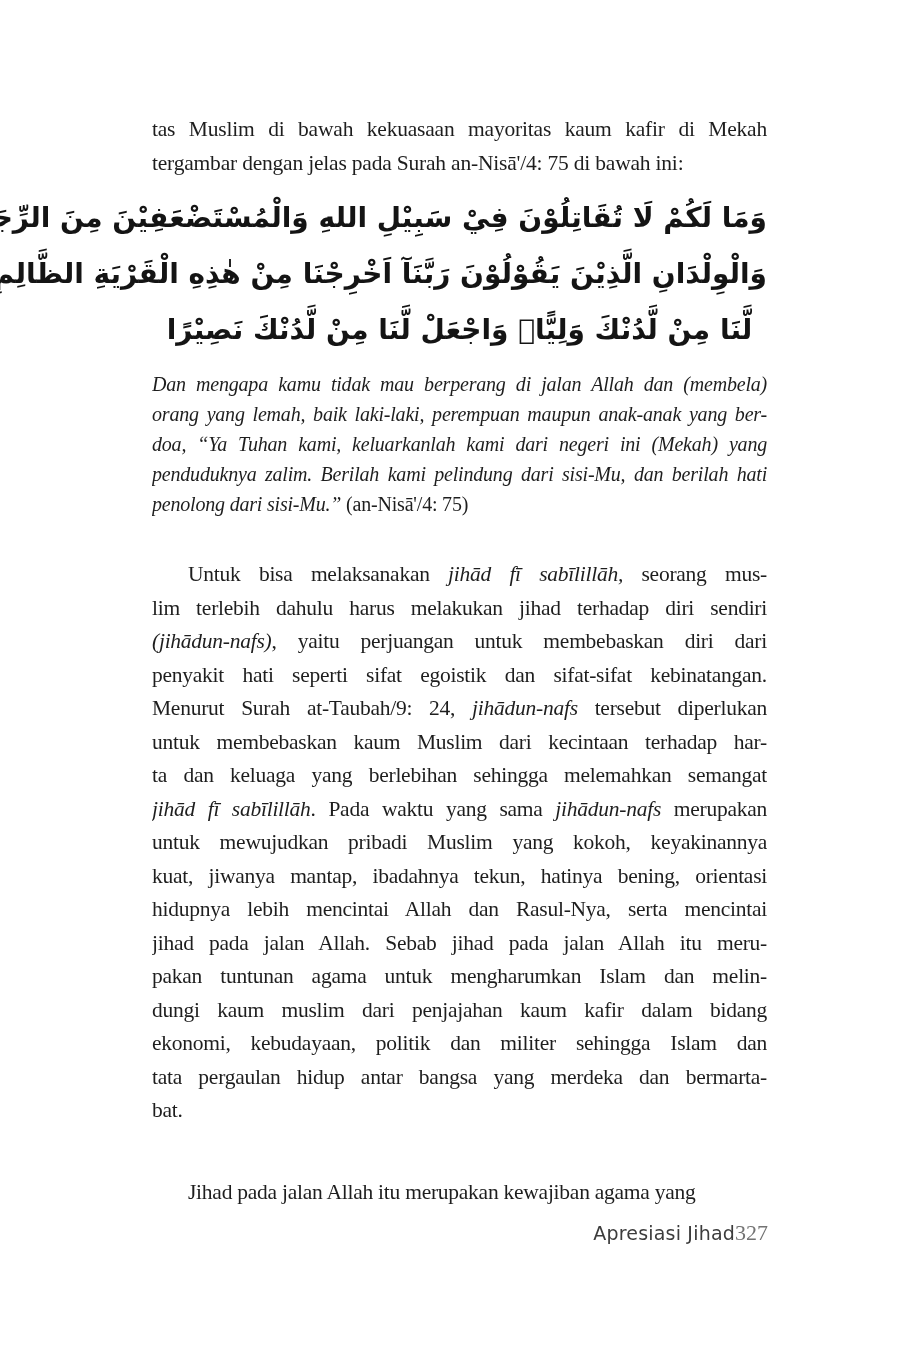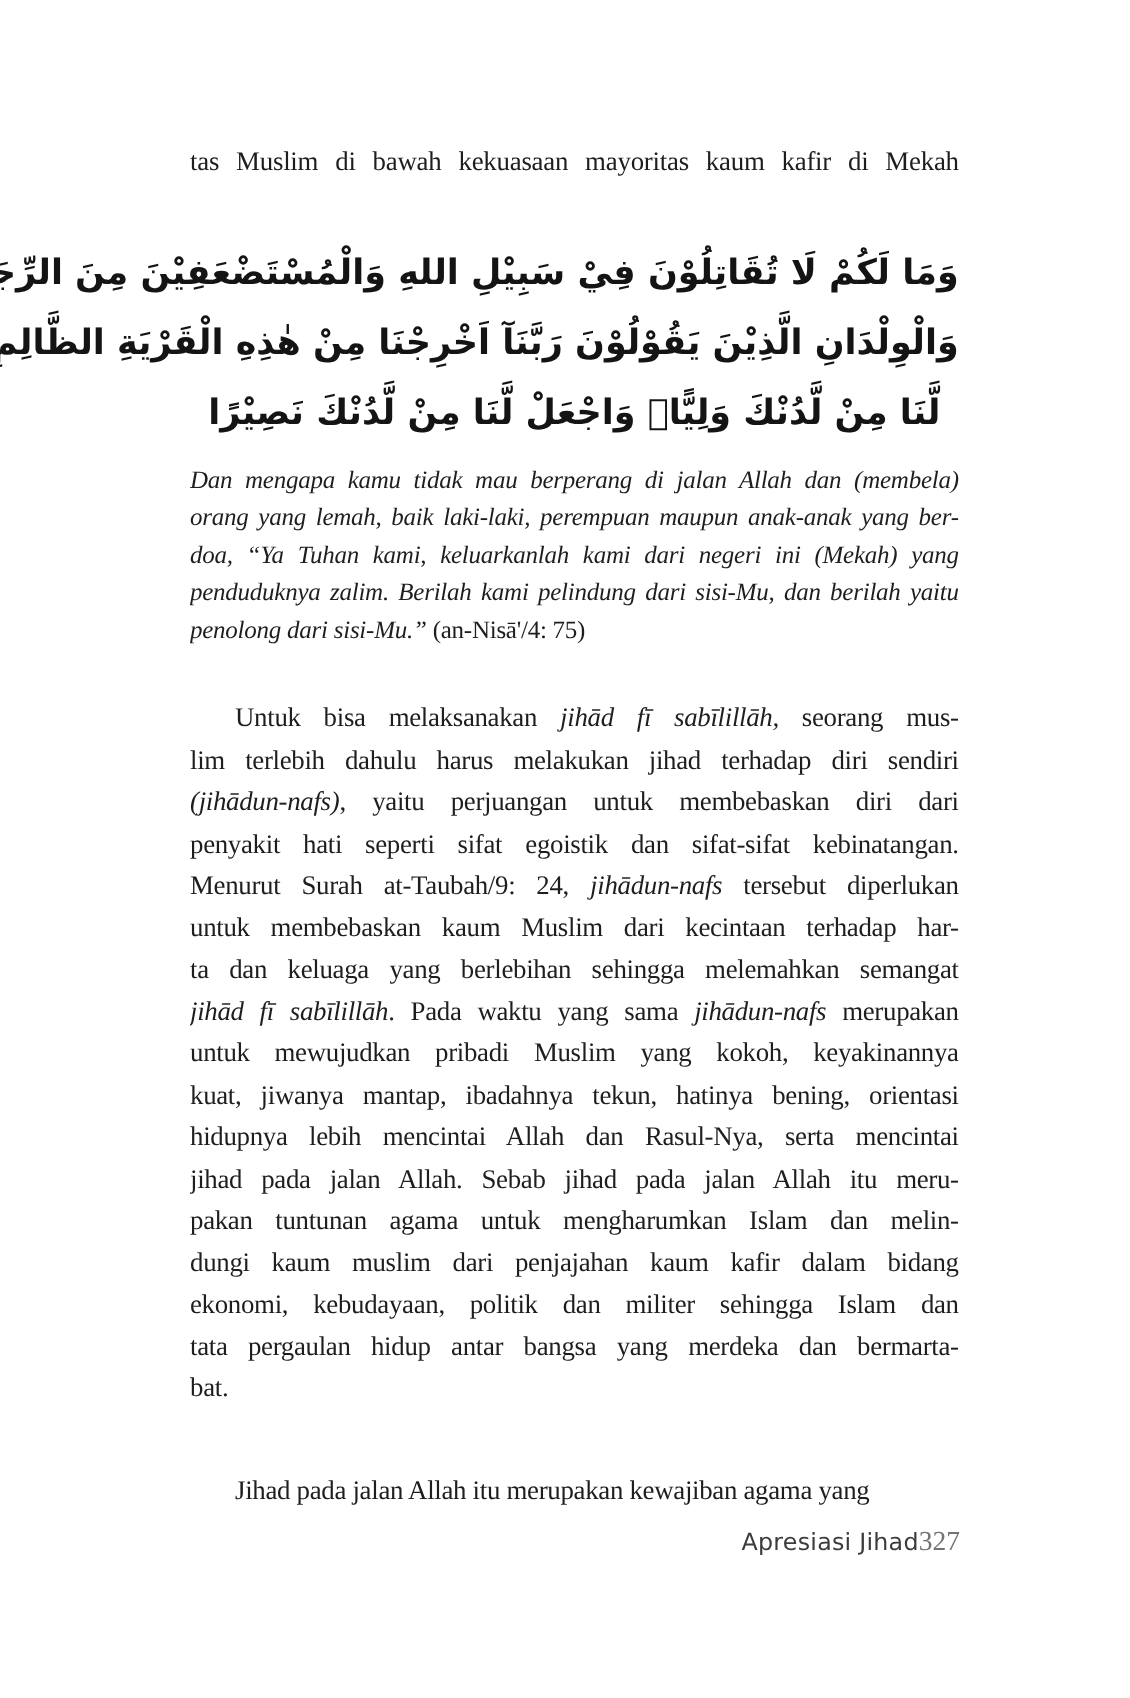--- a/index.html
+++ b/index.html
@@ -57,33 +57,34 @@
     font-size:22px;color:#737373;
   }
 </style>
 </head>
 <body>
 
 <div class="page">
 
   <section class="col intro">
       <div class="ln j">tas Muslim di bawah kekuasaan mayoritas kaum kafir di Mekah</div>
+      <div class="ln">tergambar dengan jelas pada Surah an-Nisā'/4: 75 di bawah ini:</div>
     </section>
 
   <section class="col arabic" dir="rtl" lang="ar">
       <div class="ln">وَمَا لَكُمْ لَا تُقَاتِلُوْنَ فِيْ سَبِيْلِ اللهِ وَالْمُسْتَضْعَفِيْنَ مِنَ الرِّجَالِ وَالنِّسَآءِ</div>
       <div class="ln">وَالْوِلْدَانِ الَّذِيْنَ يَقُوْلُوْنَ رَبَّنَآ اَخْرِجْنَا مِنْ هٰذِهِ الْقَرْيَةِ الظَّالِمِ اَهْلُهَاۚ وَاجْعَلْ</div>
       <div class="ln">لَّنَا مِنْ لَّدُنْكَ وَلِيًّاۚ وَاجْعَلْ لَّنَا مِنْ لَّدُنْكَ نَصِيْرًا</div>
     </section>
 
   <section class="col translation">
       <div class="ln j">Dan mengapa kamu tidak mau berperang di jalan Allah dan (membela)</div>
       <div class="ln j">orang yang lemah, baik laki-laki, perempuan maupun anak-anak yang ber-</div>
       <div class="ln j">doa, “Ya Tuhan kami,  keluarkanlah kami dari negeri ini (Mekah) yang</div>
-      <div class="ln j">penduduknya zalim. Berilah kami pelindung dari sisi-Mu, dan berilah yaitu</div>
+      <div class="ln j">penduduknya zalim. Berilah kami pelindung dari sisi-Mu, dan berilah hati</div>
       <div class="ln">penolong dari sisi-Mu.” <span class="rm">(an-Nisā'/4: 75)</span></div>
     </section>
 
   <section class="col bodytext p1">
       <div class="ln j ind">Untuk bisa melaksanakan <i>jihād fī sabīlillāh,</i> seorang mus-</div>
       <div class="ln j">lim terlebih dahulu harus melakukan jihad terhadap diri sendiri</div>
       <div class="ln j"><i>(jihādun-nafs)</i>, yaitu perjuangan untuk membebaskan diri dari</div>
       <div class="ln j">penyakit hati seperti sifat egoistik dan sifat-sifat kebinatangan.</div>
       <div class="ln j">Menurut Surah at-Taubah/9: 24, <i>jihādun-nafs</i> tersebut diperlukan</div>
       <div class="ln j">untuk membebaskan kaum Muslim dari kecintaan terhadap har-</div>

